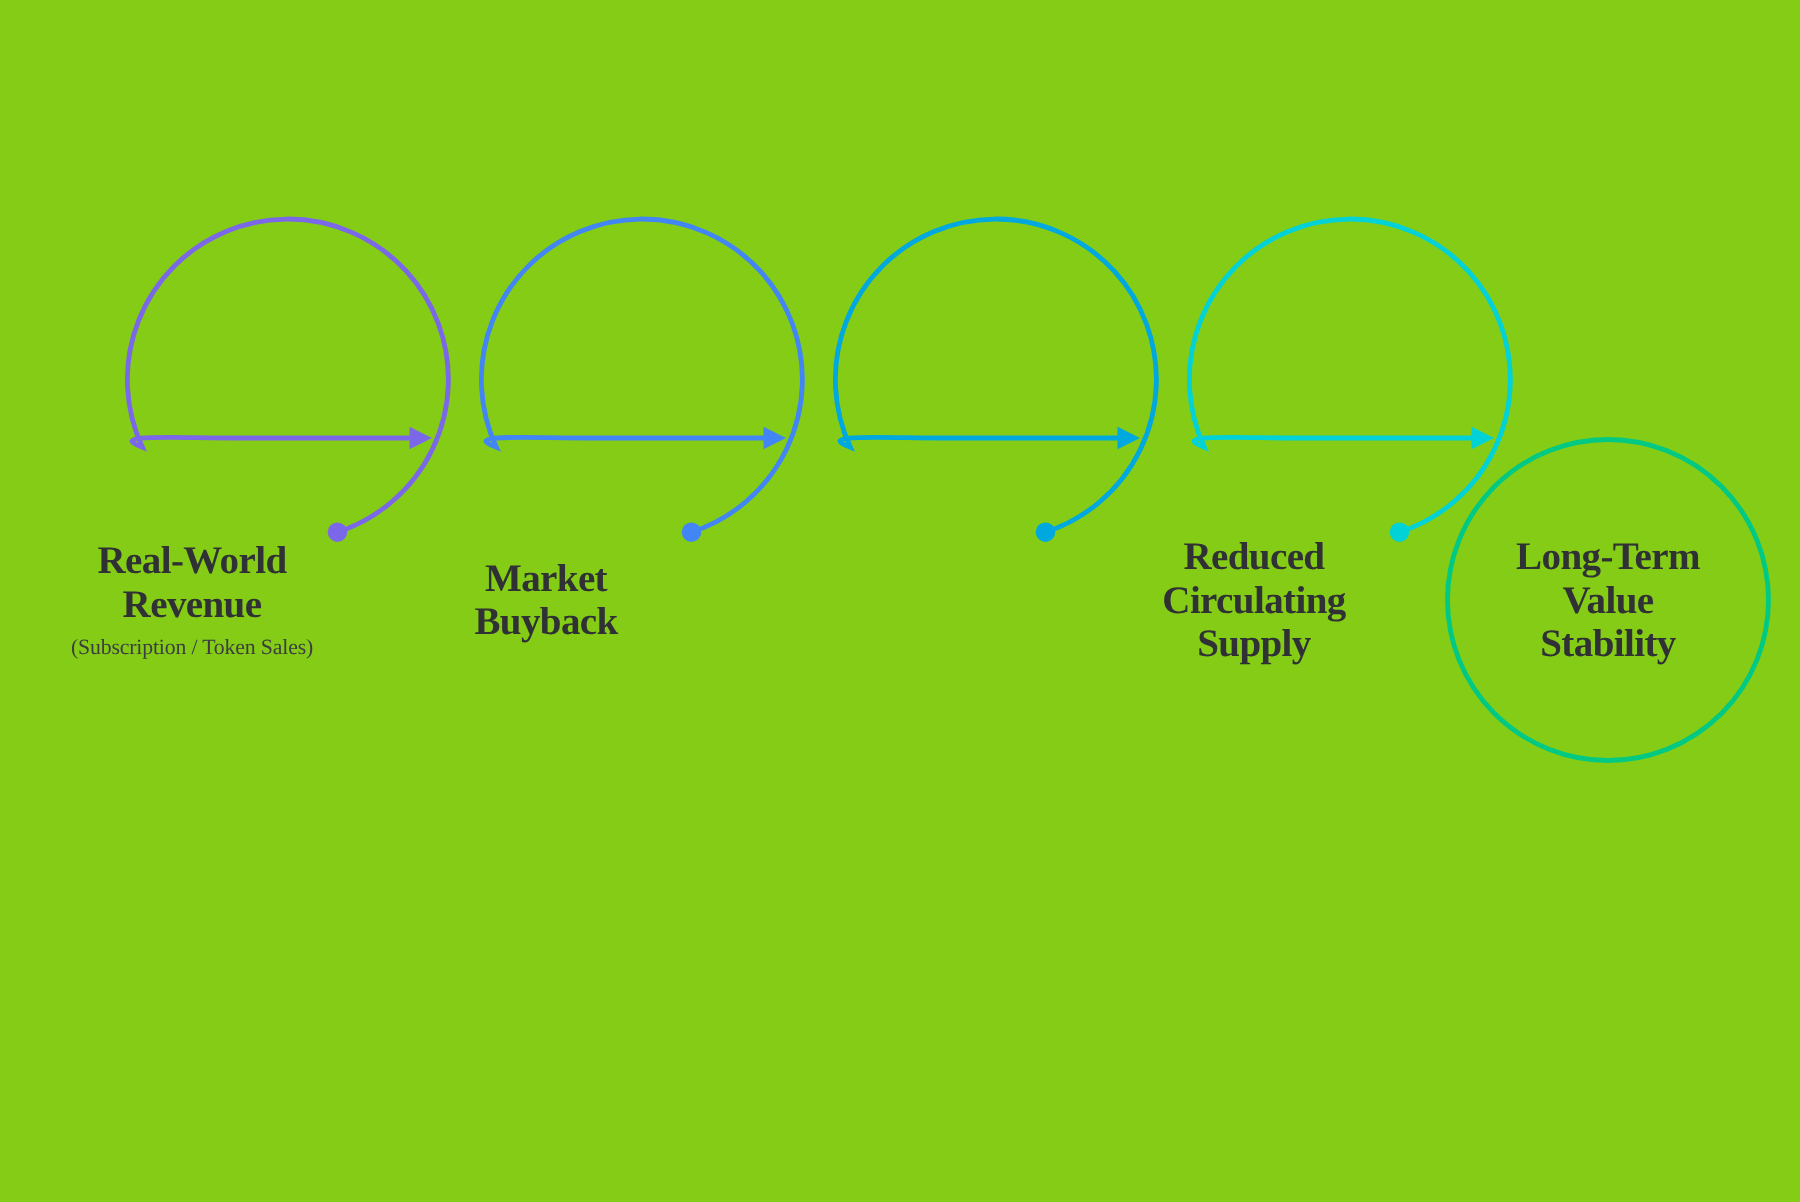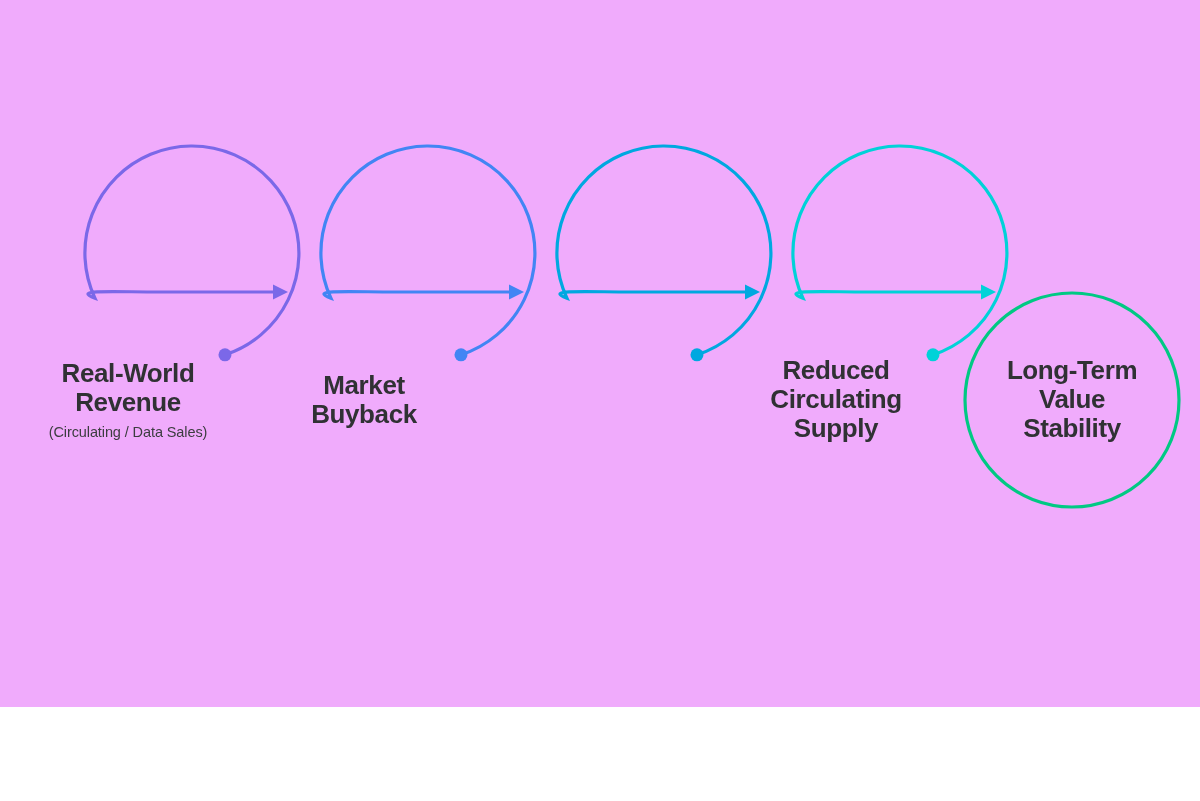--- a/index.html
+++ b/index.html
@@ -10,22 +10,23 @@
   }
   body {
     width: 1200px;
     height: 801px;
     font-family: "Liberation Sans", sans-serif;
     overflow: hidden;
   }
   #diagram-root {
     position: relative;
     width: 1200px;
-    height: 707px;
-    background: #f0abfc;
+    height: 801px;
+    background: #84cc16;
+    font-family: Liberation Serif, serif;
   }
   #flow-svg {
     position: absolute;
     top: 0;
     left: 0;
     width: 1200px;
     height: 801px;
     display: block;
   }
   .node-label-layer {
@@ -93,21 +94,21 @@
           <circle cx="1072" cy="400" r="107" fill="none" stroke="#00C983" stroke-width="3.2"></circle>
         </g>
       </g>
   </svg>
 
   <div class="node-label-layer">
 
     <div class="node-label" style="left:128px; top:400px;">
       <span class="node-title">Real-World
 Revenue</span>
-      <span class="node-sub">(Circulating / Data Sales)</span>
+      <span class="node-sub">(Subscription / Token Sales)</span>
     </div>
 
     <div class="node-label" style="left:364px; top:400px;">
       <span class="node-title">Market
 Buyback</span>
 
     </div>
 
 
     <div class="node-label" style="left:836px; top:400px;">

